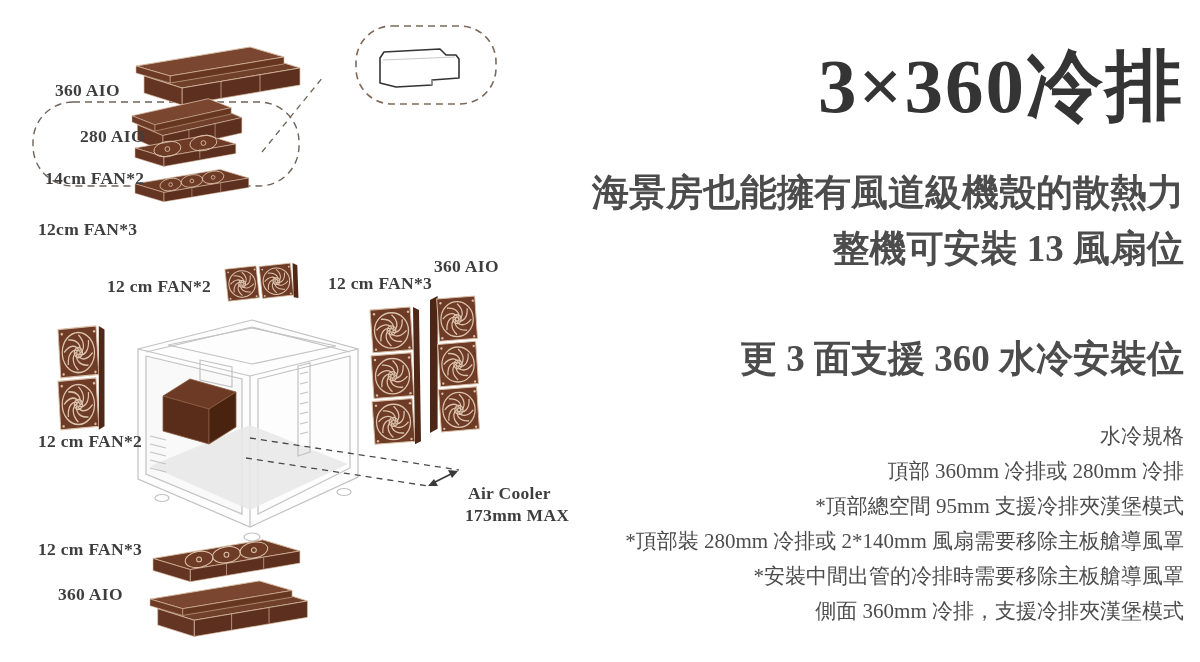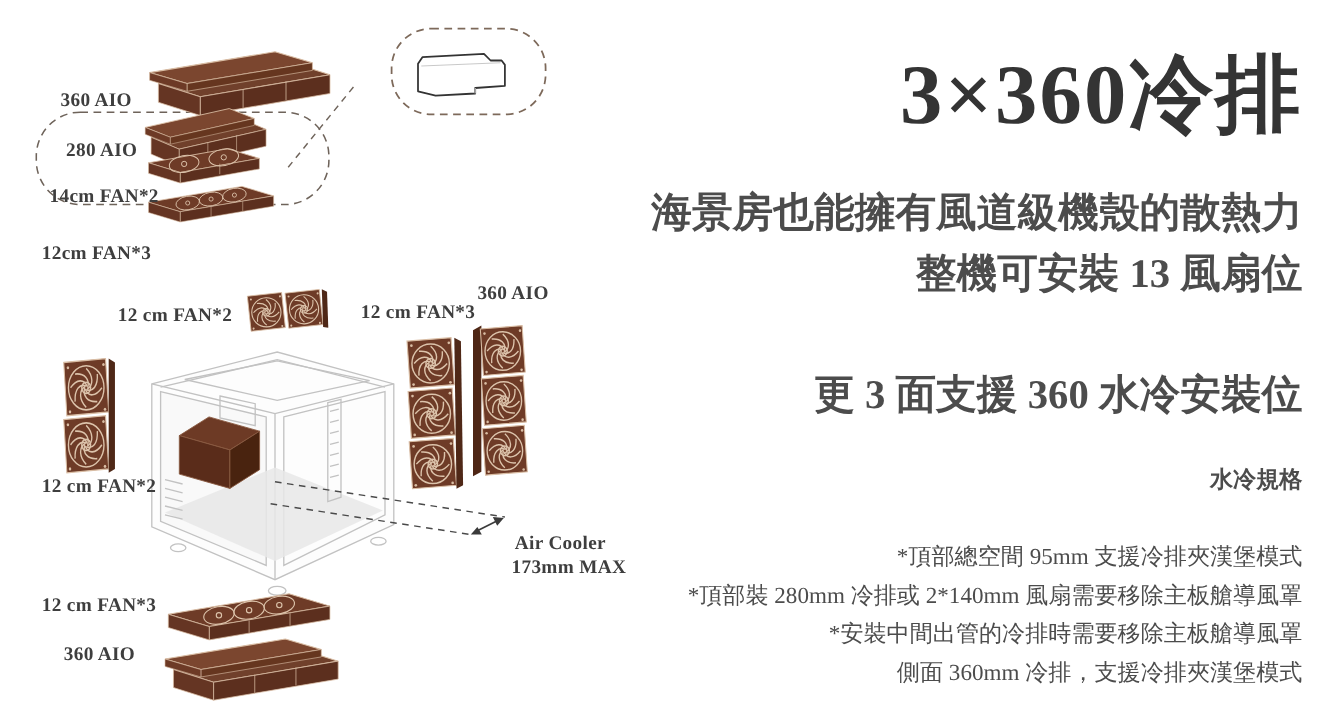--- a/index.html
+++ b/index.html
@@ -11,21 +11,21 @@
   .dlabel{
     position:absolute;font-size:17.5px;font-weight:600;color:#3e3e3e;
     letter-spacing:.3px;white-space:nowrap;
   }
   .rtext{position:absolute;right:16px;text-align:right;white-space:nowrap;color:#4c4c4c;}
   .headline{top:40px;font-size:77px;font-weight:700;color:#343434;letter-spacing:2px;line-height:1.2;}
   .subline{top:168px;font-size:37px;font-weight:600;}
   .feature1{top:224px;font-size:37px;font-weight:600;}
   .feature2{top:280px;font-size:37px;font-weight:600;}
   .feature3{top:334px;font-size:37px;font-weight:600;}
-  .spec-title{top:422px;font-size:21px;font-weight:700;}
+  .spec-title{top:422px;font-size:21px;font-weight:400;}
   .spec1{top:457px;font-size:21px;}
   .spec2{top:492px;font-size:21px;}
   .spec3{top:527px;font-size:21px;}
   .spec4{top:562px;font-size:21px;}
   .spec5{top:597px;font-size:21px;}
 </style>
 </head>
 <body>
 
 <div class="stage">
@@ -173,35 +173,36 @@
 
     <g>
         <use href="#tray3" transform="translate(153,538) scale(0.93)"></use>
       </g>
     <g>
         <use href="#rad3" transform="translate(150,578) scale(0.96)"></use>
       </g>
   </svg>
 
   <span class="dlabel" style="left:55px;top:80px">360 AIO</span>
-  <span class="dlabel" style="left:60px;top:126px">280 AIO</span>
+  <span class="dlabel" style="left:80px;top:126px">280 AIO</span>
   <span class="dlabel" style="left:45px;top:168px">14cm FAN*2</span>
   <span class="dlabel" style="left:38px;top:219px">12cm FAN*3</span>
   <span class="dlabel" style="left:107px;top:276px">12 cm FAN*2</span>
   <span class="dlabel" style="left:328px;top:273px">12 cm FAN*3</span>
   <span class="dlabel" style="left:434px;top:256px">360 AIO</span>
   <span class="dlabel" style="left:38px;top:431px">12 cm FAN*2</span>
   <span class="dlabel" style="left:468px;top:483px">Air Cooler</span>
   <span class="dlabel" style="left:465px;top:505px">173mm MAX</span>
   <span class="dlabel" style="left:38px;top:539px">12 cm FAN*3</span>
   <span class="dlabel" style="left:58px;top:584px">360 AIO</span>
 
   <div class="rtext headline">3×360冷排</div>
   <div class="rtext subline">海景房也能擁有風道級機殼的散熱力</div>
   <div class="rtext feature1">整機可安裝 13 風扇位</div>
   <div class="rtext feature3">更 3 面支援 360 水冷安裝位</div>
   <div class="rtext spec-title">水冷規格</div>
+  <div class="rtext spec1">頂部 360mm 冷排或 280mm 冷排</div>
   <div class="rtext spec2">*頂部總空間 95mm 支援冷排夾漢堡模式</div>
   <div class="rtext spec3">*頂部裝 280mm 冷排或 2*140mm 風扇需要移除主板艙導風罩</div>
   <div class="rtext spec4">*安裝中間出管的冷排時需要移除主板艙導風罩</div>
   <div class="rtext spec5">側面 360mm 冷排，支援冷排夾漢堡模式</div>
 
 </div>
 
 </body></html>

